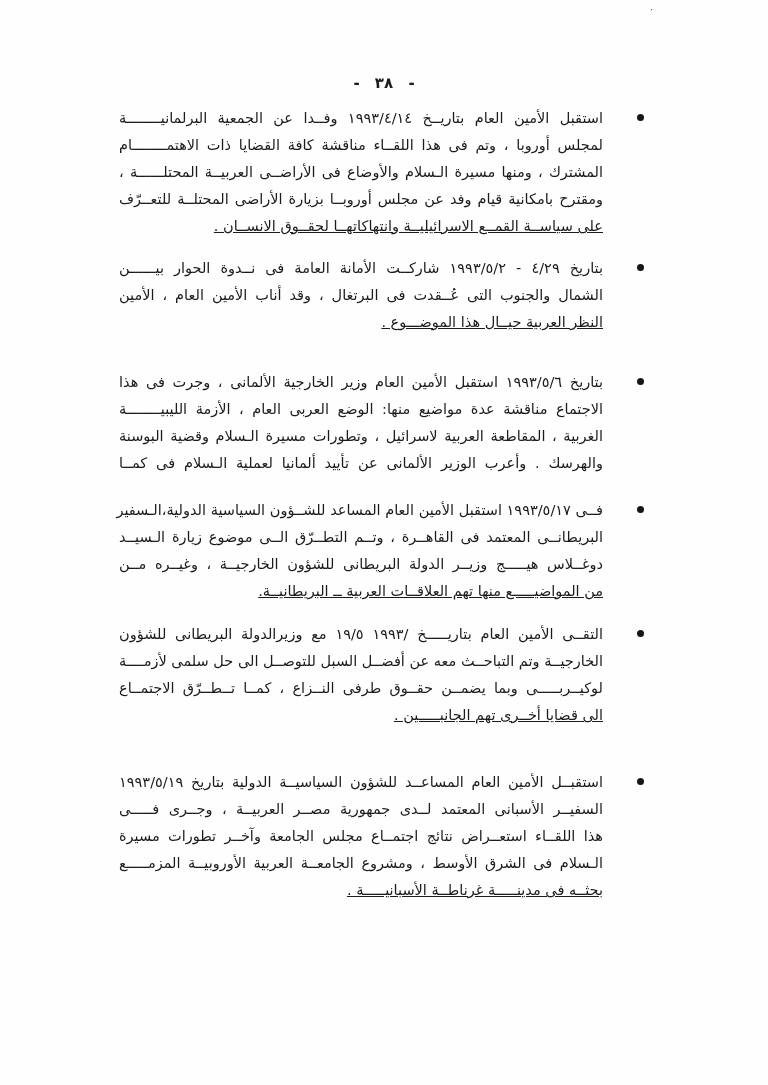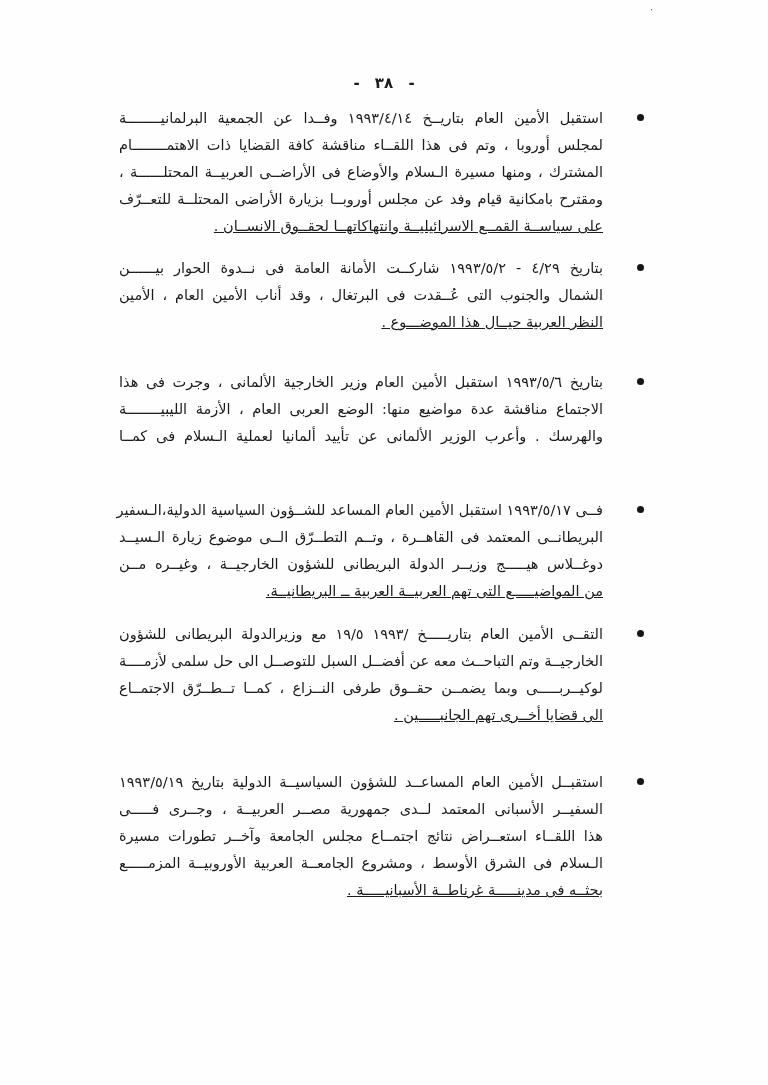--- a/index.html
+++ b/index.html
@@ -68,28 +68,29 @@
       <div class="para" style="top: 150px;">
         <span class="bullet-dot"></span>
         <div class="ln">بتاريخ ⁦٤/٢٩⁩ - ⁦١٩٩٣/٥/٢⁩ شاركــت الأمانة العامة فى نــدوة الحوار بيــــــن</div>
         <div class="ln">الشمال والجنوب التى عُــقدت فى البرتغال ، وقد أناب الأمين العام ، الأمين</div>
         <div class="ln last">النظر العربية حيــال هذا الموضـــوع .</div>
       </div>
       <div class="para" style="top: 264px;">
         <span class="bullet-dot"></span>
         <div class="ln">بتاريخ ⁦١٩٩٣/٥/٦⁩ استقبل الأمين العام وزير الخارجية الألمانى ، وجرت فى هذا</div>
         <div class="ln">الاجتماع مناقشة عدة مواضيع منها: الوضع العربى العام ، الأزمة الليبيــــــــة</div>
+        <div class="ln">الغربية ، المقاطعة العربية لاسرائيل ، وتطورات مسيرة الـسلام وقضية البوسنة</div>
         <div class="ln">والهرسك . وأعرب الوزير الألمانى عن تأييد ألمانيا لعملية الـسلام فى كمــا</div>
       </div>
       <div class="para" style="top: 392px;">
         <span class="bullet-dot"></span>
         <div class="ln">فــى ⁦١٩٩٣/٥/١٧⁩ استقبل الأمين العام المساعد للشــؤون السياسية الدولية،الـسفير</div>
         <div class="ln">البريطانــى المعتمد فى القاهــرة ، وتــم التطــرّق الــى موضوع زيارة الـسيــد</div>
         <div class="ln">دوغــلاس هيـــــج وزيــر الدولة البريطانى للشؤون الخارجيــة ، وغيــره مــن</div>
-        <div class="ln last">من المواضيـــــع التى تهم العربيــة العربية ــ البريطانيــة.</div>
+        <div class="ln last">من المواضيـــــع منها تهم العلاقــات العربية ــ البريطانيــة.</div>
       </div>
       <div class="para" style="top: 516px;">
         <span class="bullet-dot"></span>
         <div class="ln">التقــى الأمين العام بتاريـــــخ ⁦١٩٩٣ ١٩/٥/⁩ مع وزيرالدولة البريطانى للشؤون</div>
         <div class="ln">الخارجيــة وتم التباحــث معه عن أفضــل السبل للتوصــل الى حل سلمى لأزمــــة</div>
         <div class="ln">لوكيــربـــــى وبما يضمــن حقــوق طرفى النــزاع ، كمــا تــطــرّق الاجتمــاع</div>
         <div class="ln last">الى قضايا أخــرى تهم الجانبـــــين .</div>
       </div>
       <div class="para" style="top: 640px; margin-top: 24px;">
         <span class="bullet-dot"></span>

